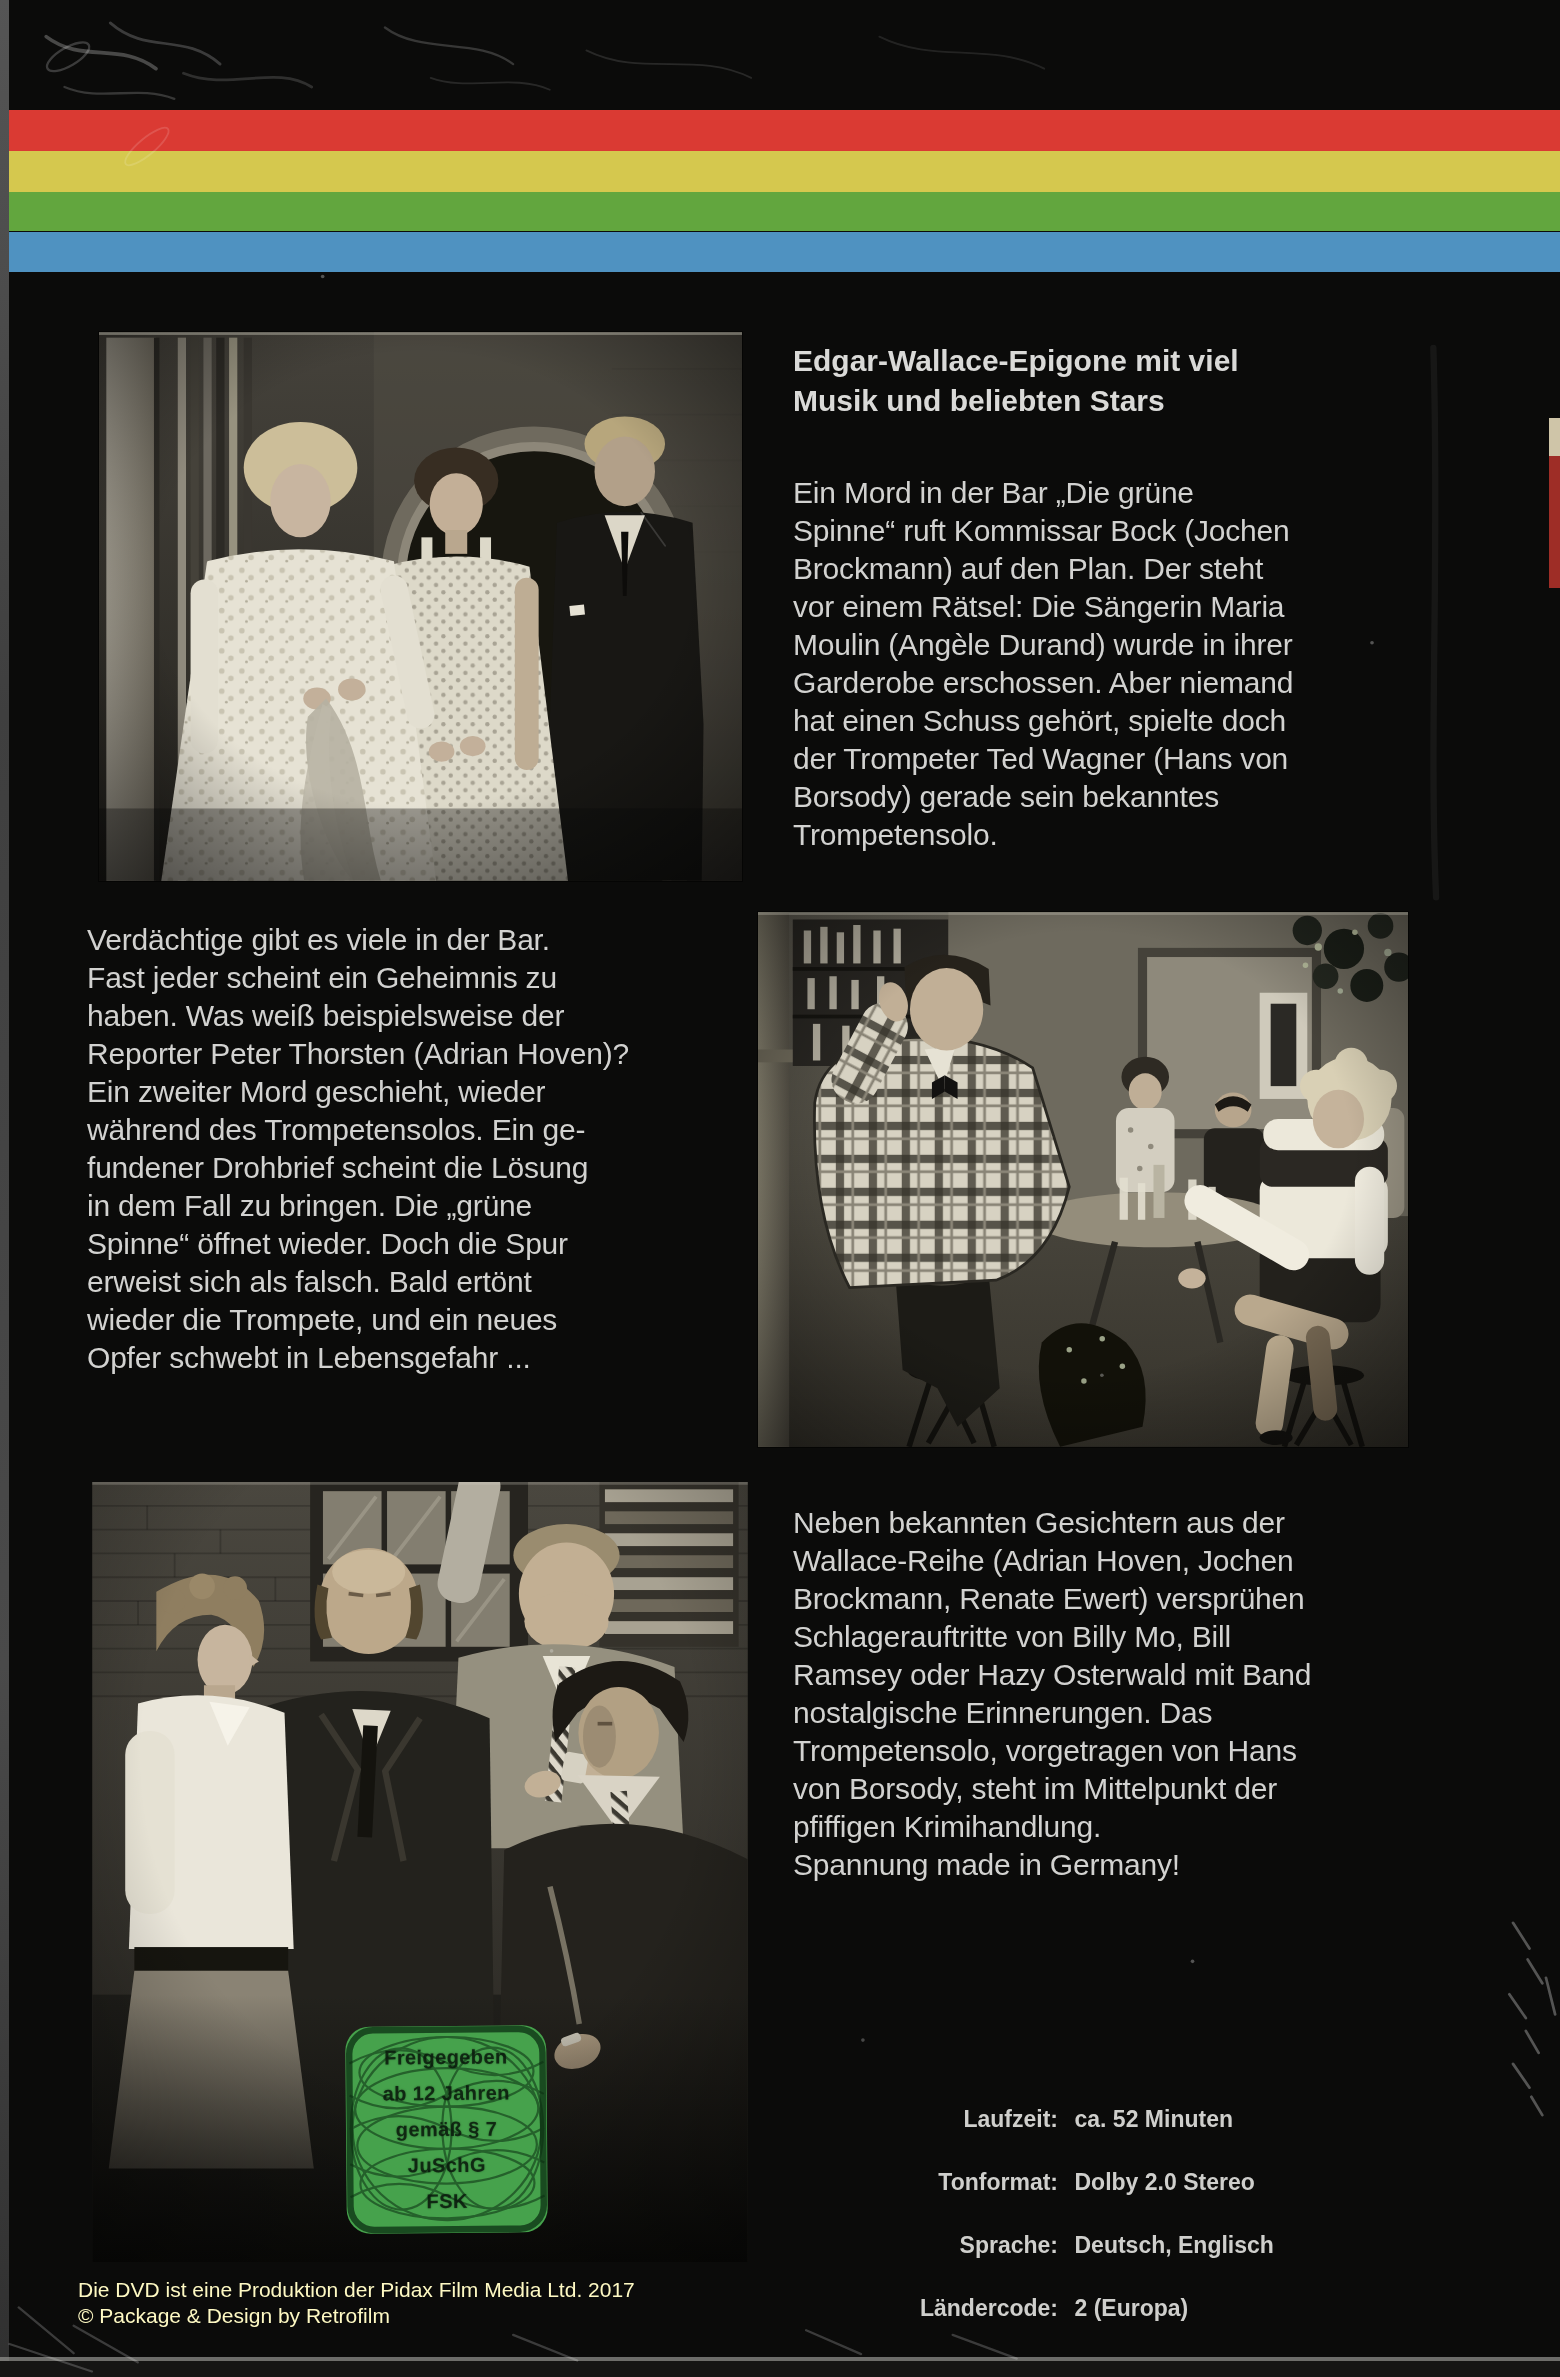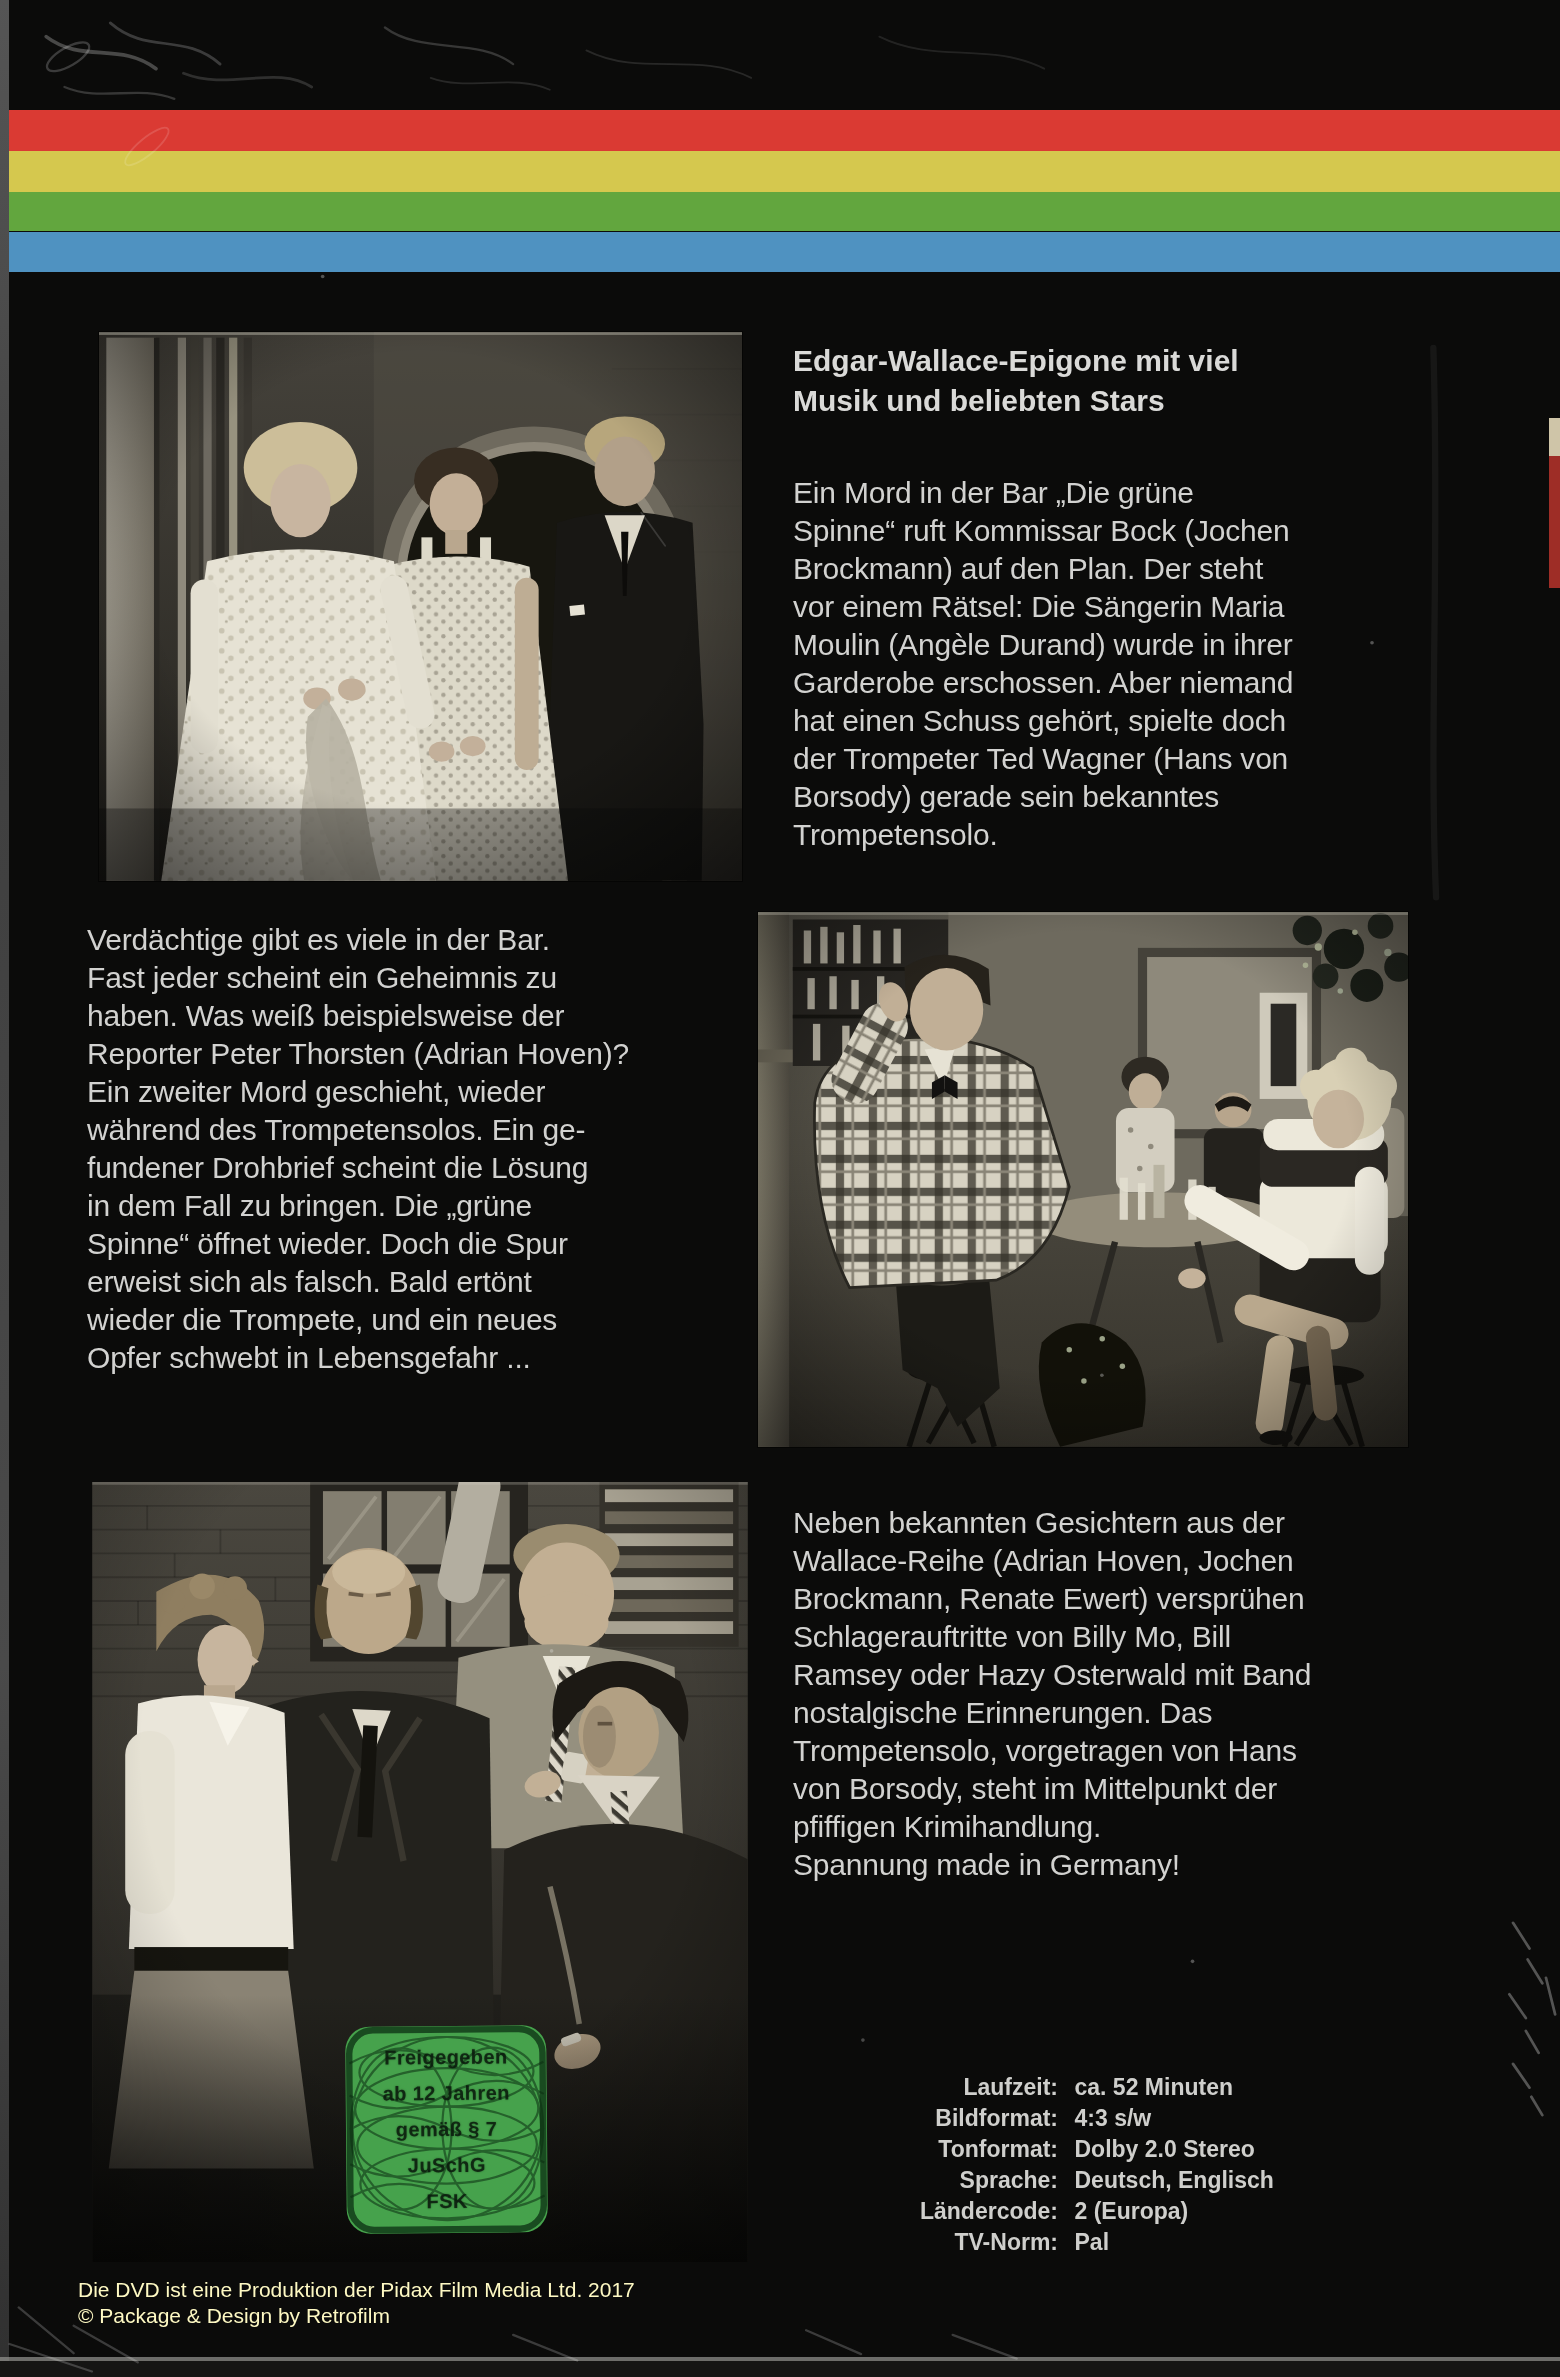--- a/index.html
+++ b/index.html
@@ -35,21 +35,21 @@
   .title-block{position:absolute;white-space:pre-line;color:#dadad8;
     font-size:30px;line-height:40px;font-weight:bold;letter-spacing:0;}
   .title-block{left:793px;top:341px;width:641px;}
   .synopsis{left:793px;top:474px;width:641px;}
   .suspects{left:87px;top:921px;width:696px;}
   .cast-note{left:793px;top:1504px;width:641px;}
 
   
   .specs{position:absolute;left:824px;top:2072px;width:586px;color:#cfcfcc;
     font-weight:bold;font-size:23px;line-height:31px;}
-  .spec-row{display:flex;}
+  .spec-row{display:flex;margin-top:32px;}
   .spec-label{width:234px;text-align:right;flex:0 0 auto;}
   .spec-value{margin-left:16.5px;text-align:left;}
 
   
   .footer{position:absolute;left:78px;top:2277px;width:824px;white-space:pre-line;
     color:#fef9c3;font-size:21px;line-height:26px;}
 
   
   .fsk{position:absolute;left:346px;top:2026px;width:201px;height:207px;border-radius:24px;
     overflow:hidden;transform:rotate(-.5deg);}
@@ -459,24 +459,20 @@
 von Borsody, steht im Mittelpunkt der
 pfiffigen Krimihandlung.
 Spannung made in Germany!</div>
 
   <div class="specs">
     <div class="spec-row">
       <span class="spec-label">Laufzeit:</span>
       <span class="spec-value">ca. 52 Minuten</span>
     </div>
     <div class="spec-row">
-      <span class="spec-label">Bildformat:</span>
-      <span class="spec-value">4:3 s/w</span>
-    </div>
-    <div class="spec-row">
       <span class="spec-label">Tonformat:</span>
       <span class="spec-value">Dolby 2.0 Stereo</span>
     </div>
     <div class="spec-row">
       <span class="spec-label">Sprache:</span>
       <span class="spec-value">Deutsch, Englisch</span>
     </div>
     <div class="spec-row">
       <span class="spec-label">Ländercode:</span>
       <span class="spec-value">2 (Europa)</span>

